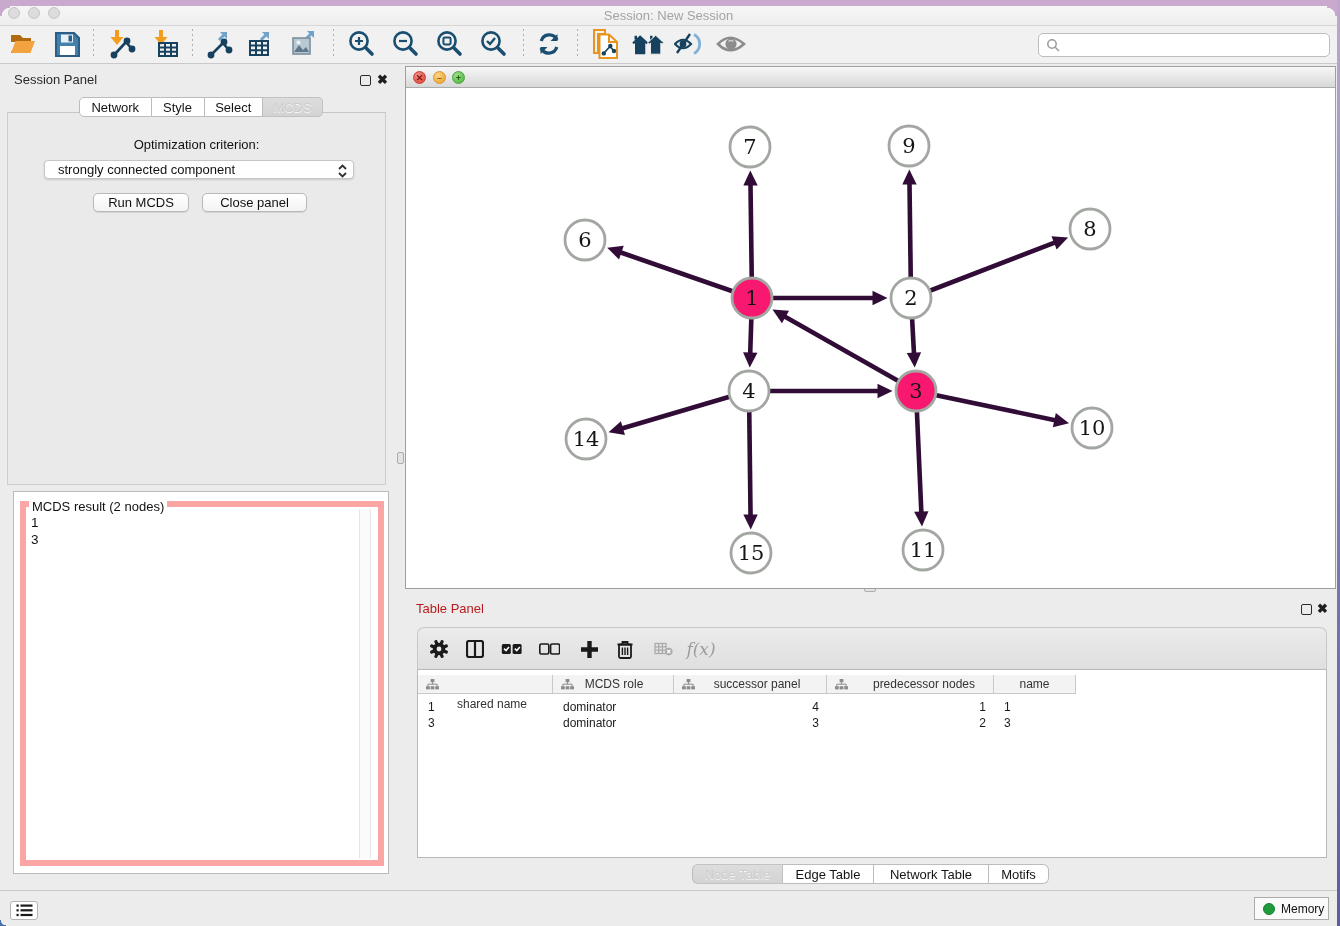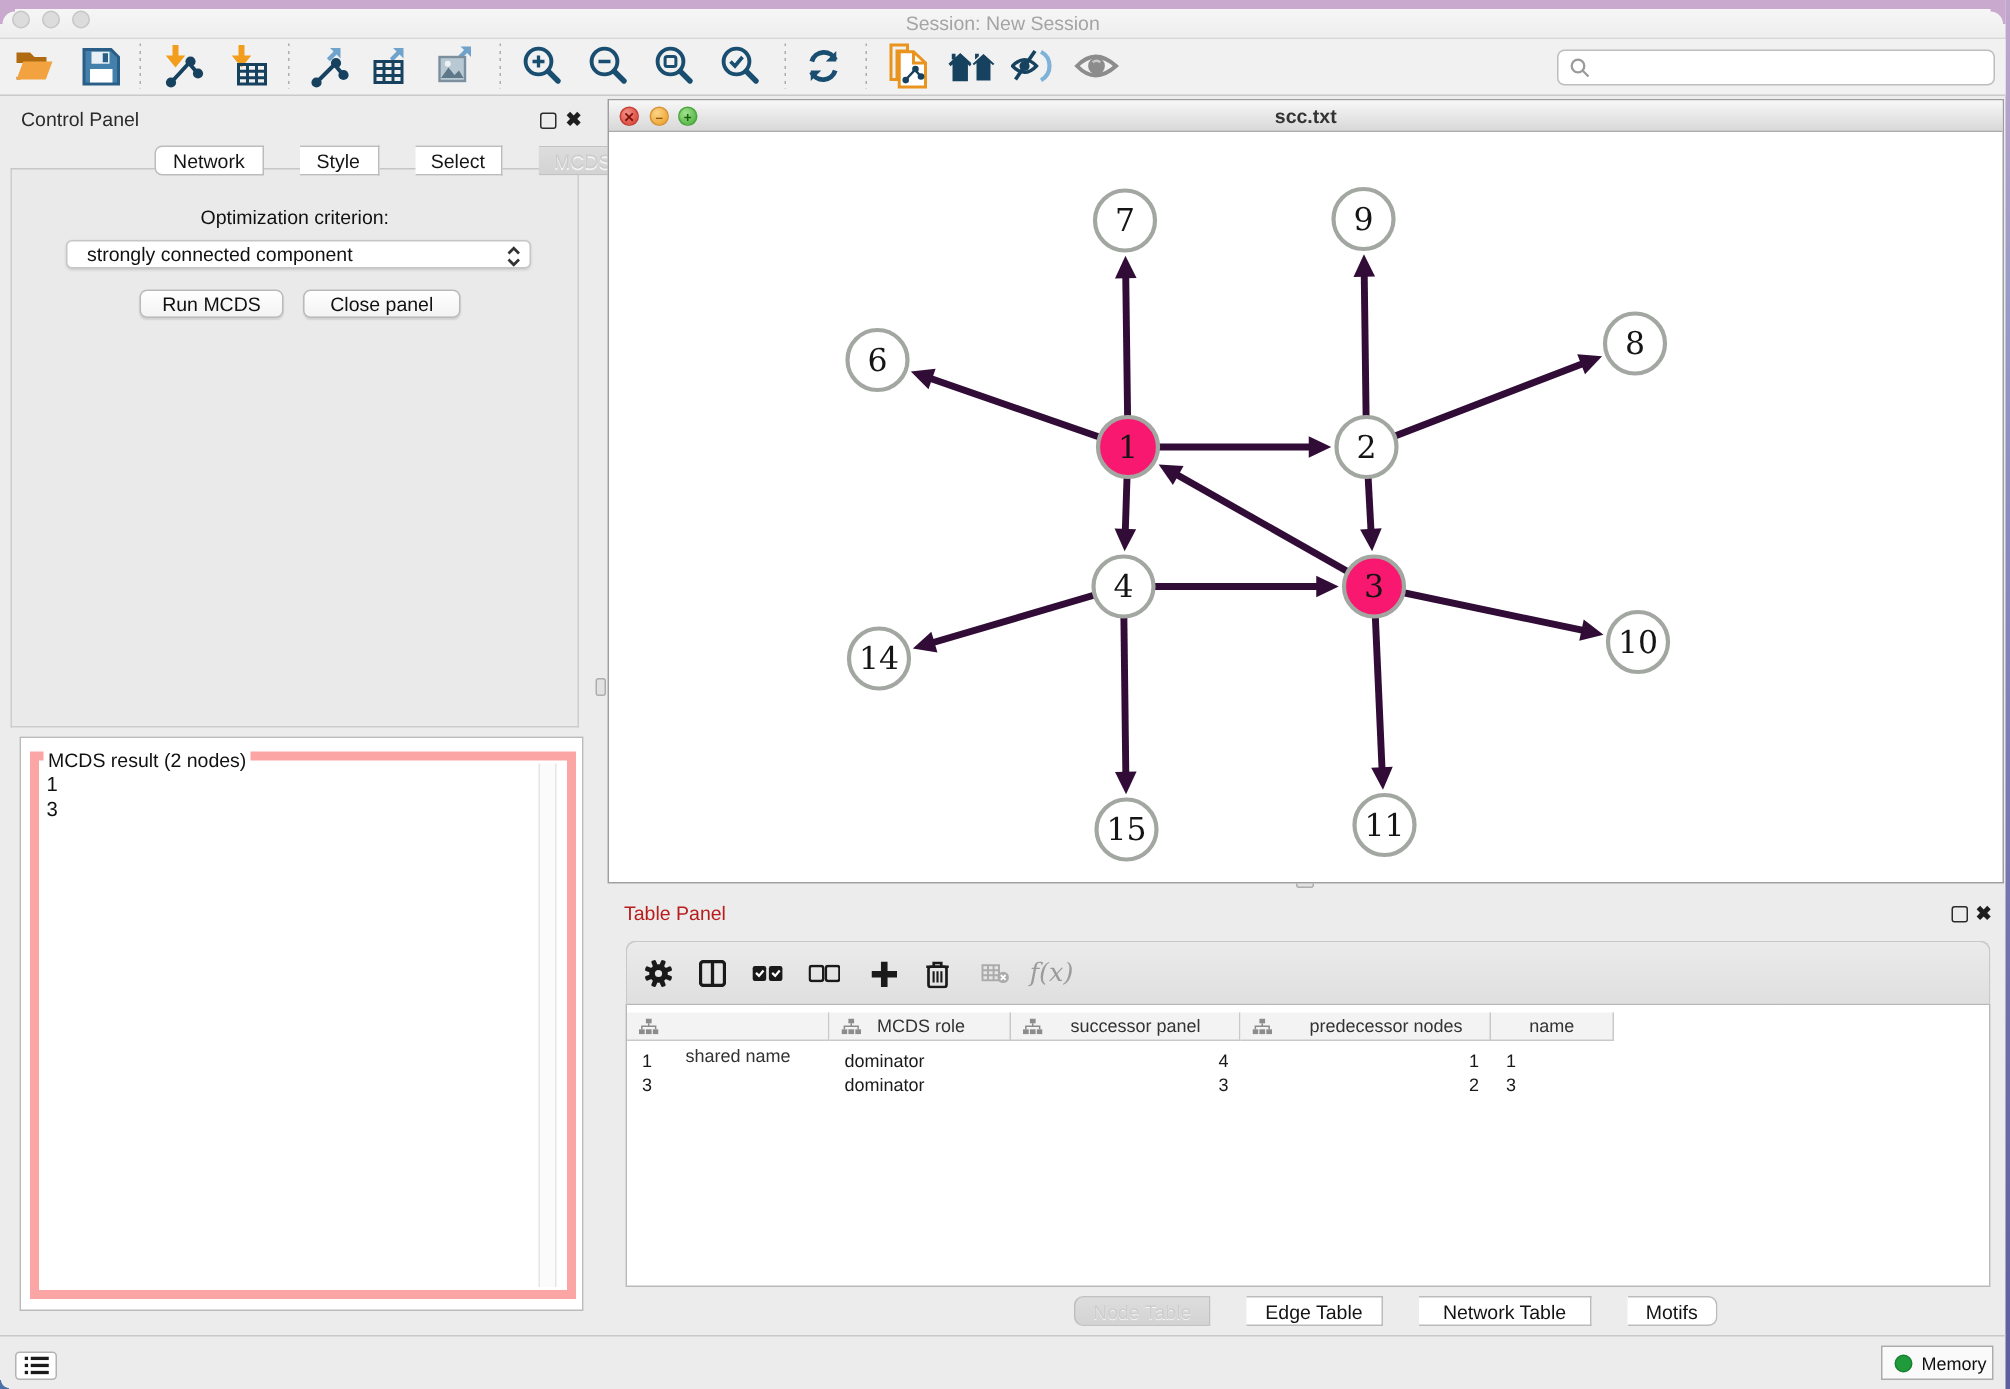--- a/index.html
+++ b/index.html
@@ -35,21 +35,21 @@
 
   
   #cp-title { left:14px; top:72px; font-size:13px; color:#2B2B2B; }
   .float-btn { width:11px; height:11px; border:1.6px solid #2B2B2B; border-radius:2px; background:transparent; }
   .close-x { font-size:13px; color:#1E1E1E; font-weight:bold; line-height:12px; }
   #cp-float { left:360px; top:75px; }
   #cp-close { left:377px; top:74px; }
 
   .segtabs { display:flex; }
   .segtab { height:20px; border:1px solid #BCBCBC; border-left:none; background:#FFF; font-size:13px;
-    color:#141414; display:flex; align-items:center; justify-content:center;margin-left:24px; }
+    color:#141414; display:flex; align-items:center; justify-content:center; }
   .segtab:first-child { border-left:1px solid #BCBCBC; border-radius:5px 0 0 5px; }
   .segtab:last-child { border-radius:0 5px 5px 0; }
   .segtab.selected { background:linear-gradient(#DDDDDD,#D3D3D3); color:#CDCDCD;
     text-shadow:0 1px 0 rgba(255,255,255,0.75); border-color:#C2C2C2; }
   #cp-tabs { left:79px; top:97px; }
 
   #cp-content { left:7px; top:112px; width:379px; height:373px; background:#EAEAEA;
     border:1px solid #CDCDCD; border-top-color:#C6C6C6; }
   #opt-label { left:7px; top:137px; width:379px; text-align:center; font-size:13px; color:#111; }
   #opt-select { left:44px; top:160px; width:310px; height:19px; background:#FFF; border:1px solid #C6C6C6;
@@ -273,21 +273,21 @@
   </svg>
 </div>
 
 <div class="abs" id="search-box">
   <svg width="14" height="14" viewBox="0 0 14 14">
     <circle cx="6" cy="6" r="4.2" fill="none" stroke="#9A9A9A" stroke-width="1.5"></circle>
     <path d="M9.2 9.2 L13 13" stroke="#9A9A9A" stroke-width="1.5"></path>
   </svg>
 </div>
 
-<div class="abs" id="cp-title">Control Panel</div>
+<div class="abs" id="cp-title">Session Panel</div>
 <div class="abs float-btn" id="cp-float"></div>
 <div class="abs close-x" id="cp-close">✖</div>
 
 <div class="abs" id="cp-content"></div>
 <div class="abs segtabs" id="cp-tabs">
     <div class="segtab" style="width: 72.5px;">Network</div>
     <div class="segtab" style="width: 53px;">Style</div>
     <div class="segtab" style="width: 58.5px;">Select</div>
     <div class="segtab selected" style="width: 60px;">MCDS</div>
   </div>
@@ -315,21 +315,20 @@
 </div>
 
 <div class="abs grip" id="grip-v"></div>
 <div class="abs grip" id="grip-h"></div>
 
 <div class="abs" id="netwin">
   <div id="netwin-titlebar">
     <div class="mac-light" id="light-close">✕</div>
     <div class="mac-light" id="light-min">–</div>
     <div class="mac-light" id="light-zoom">+</div>
-    <div id="netwin-title">scc.txt</div>
   </div>
   <svg id="graph-svg" width="929" height="501">
       <line x1="346" y1="210" x2="344.4834013087049" y2="95.49679880722064" stroke="#300C36" stroke-width="4.6"></line>
       <polygon points="344.31123097957715,82.49793895807358 351.70925758348295,97.40126752480327 337.3105205198123,97.59197927399097" fill="#300C36"></polygon>
       <line x1="346" y1="210" x2="213.4797000918951" y2="163.97498566065818" stroke="#300C36" stroke-width="4.6"></line>
       <polygon points="201.19925896327493,159.70992227467033 217.73118767930686,157.82967417188206 213.006809774828,171.43262434512286" fill="#300C36"></polygon>
       <line x1="346" y1="210" x2="468.5" y2="210" stroke="#300C36" stroke-width="4.6"></line>
       <polygon points="481.5,210 466.5,217.2 466.5,202.8" fill="#300C36"></polygon>
       <line x1="346" y1="210" x2="344.17680723139995" y2="266.5189758266009" stroke="#300C36" stroke-width="4.6"></line>
       <polygon points="343.7576704092575,279.51221731301706 337.045032996176,264.28787828104265 351.4375466426677,264.75215291480043" fill="#300C36"></polygon>

